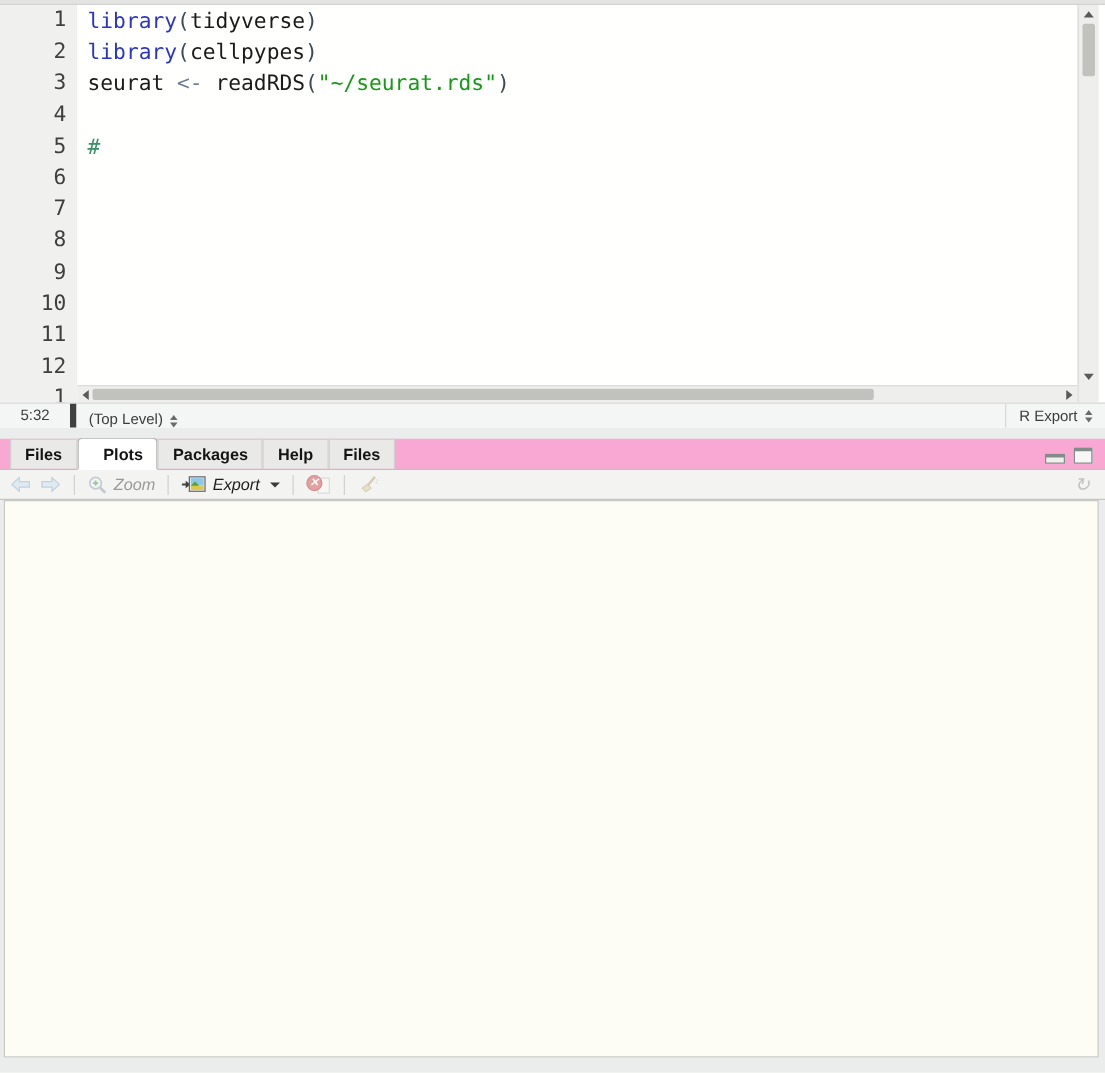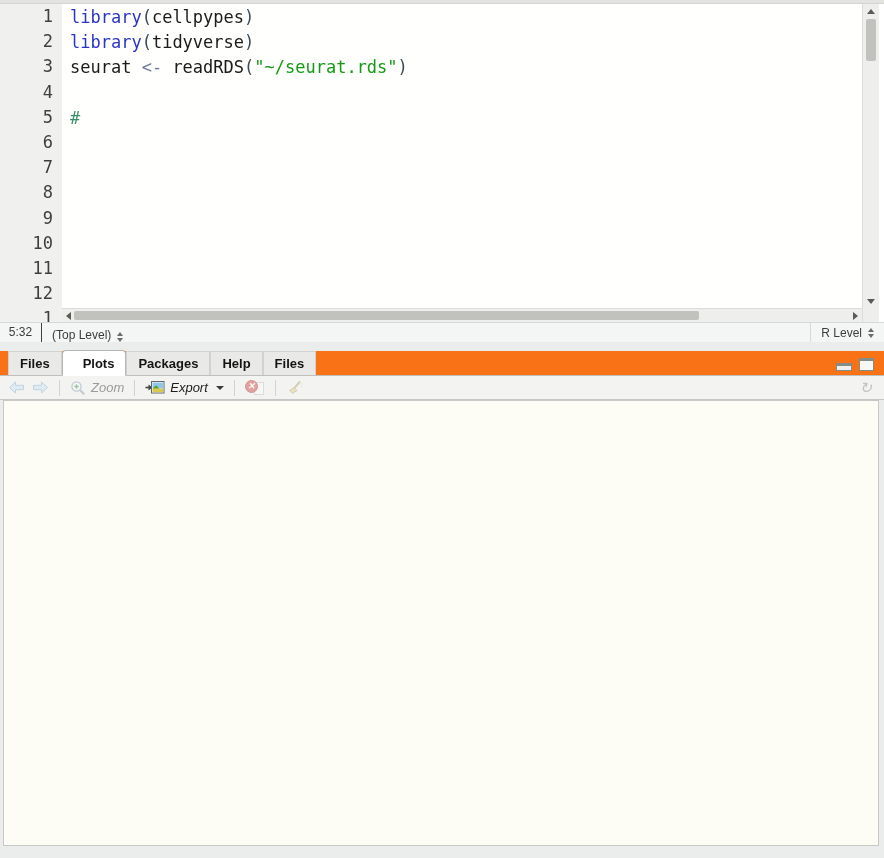--- a/index.html
+++ b/index.html
@@ -33,31 +33,31 @@
              background:#eeeeec; border-top:1px solid #dcdcda; }
   .hthumb { position:absolute; left:12px; top:2px; width:625px; height:9px; background:#c1c1bd; border-radius:2px; }
   .arr-left  { left:4px;  top:3px; border-top:4px solid transparent; border-bottom:4px solid transparent; border-right:5px solid #5a5a58; }
   .arr-right { right:4px; top:3px; border-top:4px solid transparent; border-bottom:4px solid transparent; border-left:5px solid #5a5a58; }
   .scroll-corner { position:absolute; left:862px; top:304px; width:17px; height:14px; background:#eeeeec; border-left:1px solid #dcdcda; }
 
   
   .status-bar { position:absolute; left:0; top:318px; width:884px; height:20px; background:#f4f6f5;
                 border-top:1px solid #d8d8d6; display:flex; align-items:stretch;
                 font-size:12px; color:#3c3c3c; }
-  .sb-pos { width:42px; text-align:center; line-height:19px; border-right:1px solid #404040; }
+  .sb-pos { width:61px; text-align:center; line-height:19px; border-right:5px solid #404040; }
   .sb-scope { display:flex; align-items:flex-end; gap:6px; padding:0 10px; }
   .sb-spacer { flex:1; }
   .sb-type { display:flex; align-items:center; gap:6px; padding:0 10px; border-left:1px solid #d8d8d6; }
   .updown { display:inline-flex; flex-direction:column; gap:2px; }
   .ud-up   { width:0; height:0; border-left:3.5px solid transparent; border-right:3.5px solid transparent; border-bottom:4px solid #6a6a6a; }
   .ud-down { width:0; height:0; border-left:3.5px solid transparent; border-right:3.5px solid transparent; border-top:4px solid #6a6a6a; }
 
   
   .bottom-pane { position:absolute; top:351px; left:0; width:884px; height:495px; }
-  .tab-bar { position:relative; height:25px; background:#f97316; border-bottom:1px solid #bfbfbd;
+  .tab-bar { position:relative; height:25px; background:#f9a8d4; border-bottom:1px solid #bfbfbd;
              display:flex; align-items:flex-end; padding-left:8px; }
   .tab { height:24px; line-height:23px; padding:0 11px; font-weight:bold; font-size:13px; color:#141414; }
   .tab.inactive { background:#e9e9e7; border:1px solid #d2d2d0; border-bottom:none; }
   .tab.active { background:#ffffff; border:1px solid #b5b5b3; border-bottom:1px solid #ffffff;
                 margin-bottom:-1px; height:26px; line-height:25px; border-radius:4px 4px 0 0;padding-left:20px; }
   .win-btns { position:absolute; right:10px; top:7px; display:flex; align-items:flex-end; gap:7px; }
   .btn-min { width:16px; height:8px;  border:1px solid #828c88; border-top:3px solid #828c88; background:#f0f0ee; }
   .btn-max { width:15px; height:13px; border:1px solid #828c88; border-top:3px solid #828c88; background:#f7f7f5; }
 
   .toolbar { height:24px; background:#f3f3f1; border-bottom:1px solid #c6c6c4;
@@ -94,22 +94,22 @@
         <div class="line-number">6</div>
         <div class="line-number">7</div>
         <div class="line-number">8</div>
         <div class="line-number">9</div>
         <div class="line-number">10</div>
         <div class="line-number">11</div>
         <div class="line-number">12</div>
         <div class="line-number">1</div>
       </div>
     <div class="code-area">
+        <div class="code-line"><span style="color: rgb(42, 53, 200);">library</span><span style="color: rgb(62, 74, 86);">(</span><span style="color: rgb(26, 26, 26);">tidyverse</span><span style="color: rgb(62, 74, 86);">)</span></div>
         <div class="code-line"><span style="color: rgb(42, 53, 200);">library</span><span style="color: rgb(62, 74, 86);">(</span><span style="color: rgb(26, 26, 26);">cellpypes</span><span style="color: rgb(62, 74, 86);">)</span></div>
-        <div class="code-line"><span style="color: rgb(42, 53, 200);">library</span><span style="color: rgb(62, 74, 86);">(</span><span style="color: rgb(26, 26, 26);">tidyverse</span><span style="color: rgb(62, 74, 86);">)</span></div>
         <div class="code-line"><span style="color: rgb(26, 26, 26);">seurat </span><span style="color: rgb(108, 123, 148);">&lt;-</span><span style="color: rgb(26, 26, 26);"> readRDS</span><span style="color: rgb(62, 74, 86);">(</span><span style="color: rgb(20, 154, 20);">"~/seurat.rds"</span><span style="color: rgb(62, 74, 86);">)</span></div>
         <div class="code-line"></div>
         <div class="code-line"><span style="color: rgb(58, 143, 104);">#</span></div>
       </div>
 
     <div class="vscroll">
       <div class="arr arr-up"></div>
       <div class="vthumb"></div>
       <div class="arr arr-down"></div>
     </div>
@@ -124,21 +124,21 @@
       <div class="sb-pos">5:32</div>
       <div class="sb-scope">
         <span>(Top Level)</span>
         <span class="updown">
             <span class="ud-up"></span>
             <span class="ud-down"></span>
           </span>
       </div>
       <div class="sb-spacer"></div>
       <div class="sb-type">
-        <span>R Level</span>
+        <span>R Export</span>
         <span class="updown">
             <span class="ud-up"></span>
             <span class="ud-down"></span>
           </span>
       </div>
     </div>
   </div>
 
   <div class="bottom-pane">
     <div class="tab-bar">

